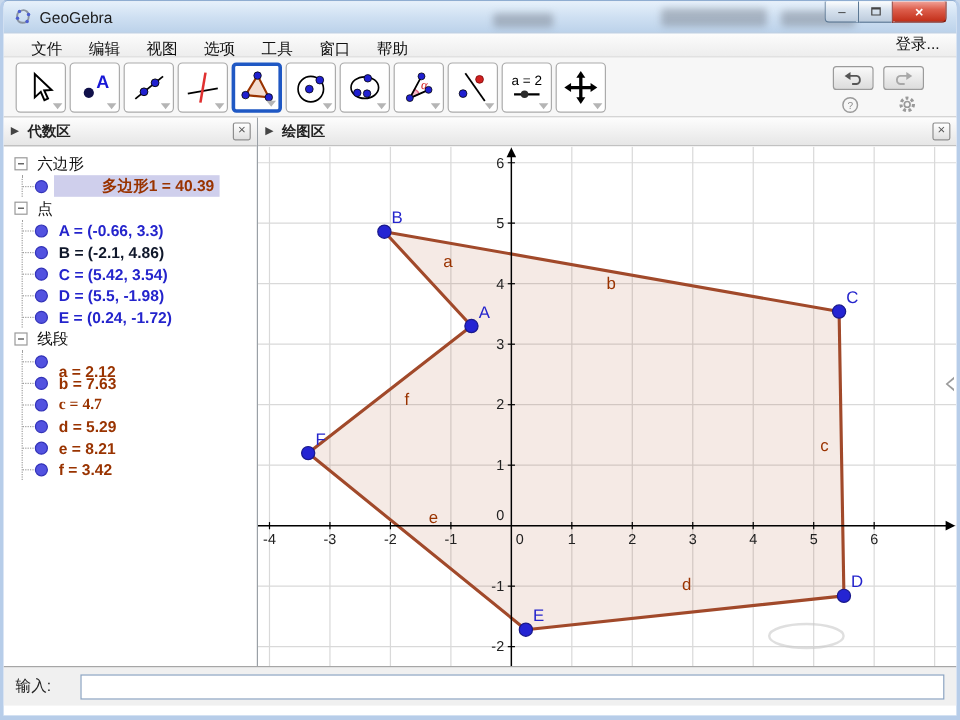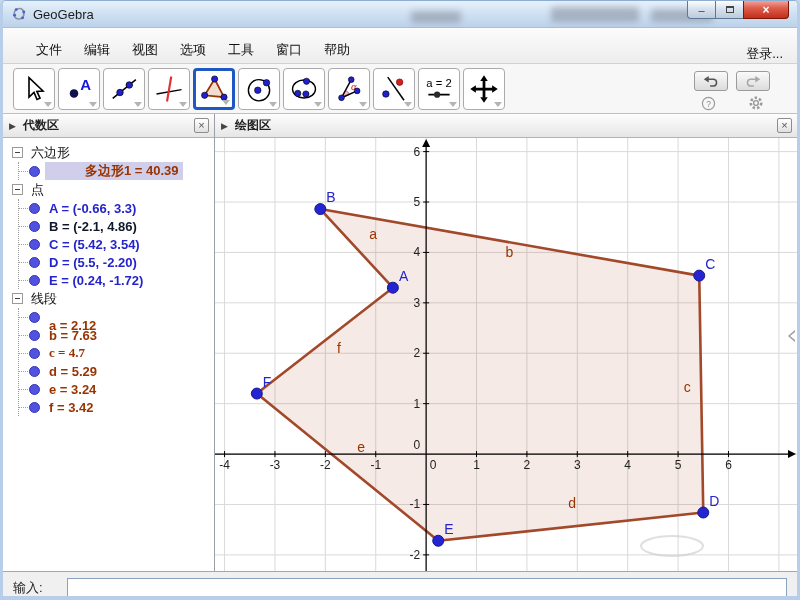--- a/index.html
+++ b/index.html
@@ -24,22 +24,22 @@
     background:linear-gradient(#fdfefe,#d7e2ee 45%,#bccbdc);
     display:flex;align-items:center;justify-content:center;
     font-size:11px;color:#333;}
   .win-btn.min{width:29px;border-radius:0 0 0 4px;}
   .win-btn.max{width:27px;border-left:none;border-right:none;}
   .win-btn.close{width:46px;border-radius:0 0 4px 0;
     background:linear-gradient(#f2a49a,#dd5f4d 40%,#c22e18);
     color:#fff;font-weight:bold;font-size:12px;border-color:#7e1507;}
   .max-glyph{display:inline-block;width:8px;height:7px;border:1px solid #444;border-top:2px solid #444;}
   
-  .menubar{position:relative;height:36px;background:linear-gradient(#fcfcfc,#ededed);
-    border-bottom:1px solid #d2d2d2;display:flex;align-items:flex-end;padding-left:22px;}
+  .menubar{position:relative;height:20px;background:linear-gradient(#fcfcfc,#ededed);
+    border-bottom:1px solid #d2d2d2;display:flex;align-items:flex-start;padding-left:12px;}
   .menu-item{font-size:13px;padding:4px 11px;color:#111;cursor:default;}
   .menu-signin{position:absolute;right:14px;font-size:13px;color:#111;}
   
   .toolbar{position:relative;height:50px;background:#f7f7f7;border-bottom:1px solid #bfbfbf;
     display:flex;align-items:center;padding-left:10px;}
   .tool-btn{position:relative;width:42px;height:42px;margin-right:3px;background:#fff;
     border:1px solid #ababab;border-radius:4px;display:flex;align-items:center;justify-content:center;}
   .tool-btn.selected{border:3px solid #1f58c4;}
   .tool-dd{position:absolute;right:2px;bottom:2px;width:0;height:0;
     border-left:4px solid transparent;border-right:4px solid transparent;border-top:5px solid #b5b5b5;}
@@ -278,21 +278,21 @@
               <span class="item-text" style="color: #0f172a;">B = (-2.1, 4.86)</span>
             </div>
             <div class="item-row">
               <span class="stub"></span>
               <span class="marble"></span>
               <span class="item-text" style="color: rgb(36, 36, 204);">C = (5.42, 3.54)</span>
             </div>
             <div class="item-row">
               <span class="stub"></span>
               <span class="marble"></span>
-              <span class="item-text" style="color: rgb(36, 36, 204);">D = (5.5, -2.20)</span>
+              <span class="item-text" style="color: rgb(36, 36, 204);">D = (5.5, -1.98)</span>
             </div>
             <div class="item-row">
               <span class="stub"></span>
               <span class="marble"></span>
               <span class="item-text" style="color: rgb(36, 36, 204);">E = (0.24, -1.72)</span>
             </div>
           </div>
           <div class="sec-row">
             <span class="minus-box"></span>
             <span class="sec-label">线段</span>
@@ -314,21 +314,21 @@
               <span class="item-text" style="color: rgb(153, 51, 0); font-family: Liberation Serif, serif;">c = 4.7</span>
             </div>
             <div class="item-row">
               <span class="stub"></span>
               <span class="marble"></span>
               <span class="item-text" style="color: rgb(153, 51, 0);">d = 5.29</span>
             </div>
             <div class="item-row">
               <span class="stub"></span>
               <span class="marble"></span>
-              <span class="item-text" style="color: rgb(153, 51, 0);">e = 3.24</span>
+              <span class="item-text" style="color: rgb(153, 51, 0);">e = 8.21</span>
             </div>
             <div class="item-row">
               <span class="stub"></span>
               <span class="marble"></span>
               <span class="item-text" style="color: rgb(153, 51, 0);">f = 3.42</span>
             </div>
           </div>
         </div>
     </div>
 

